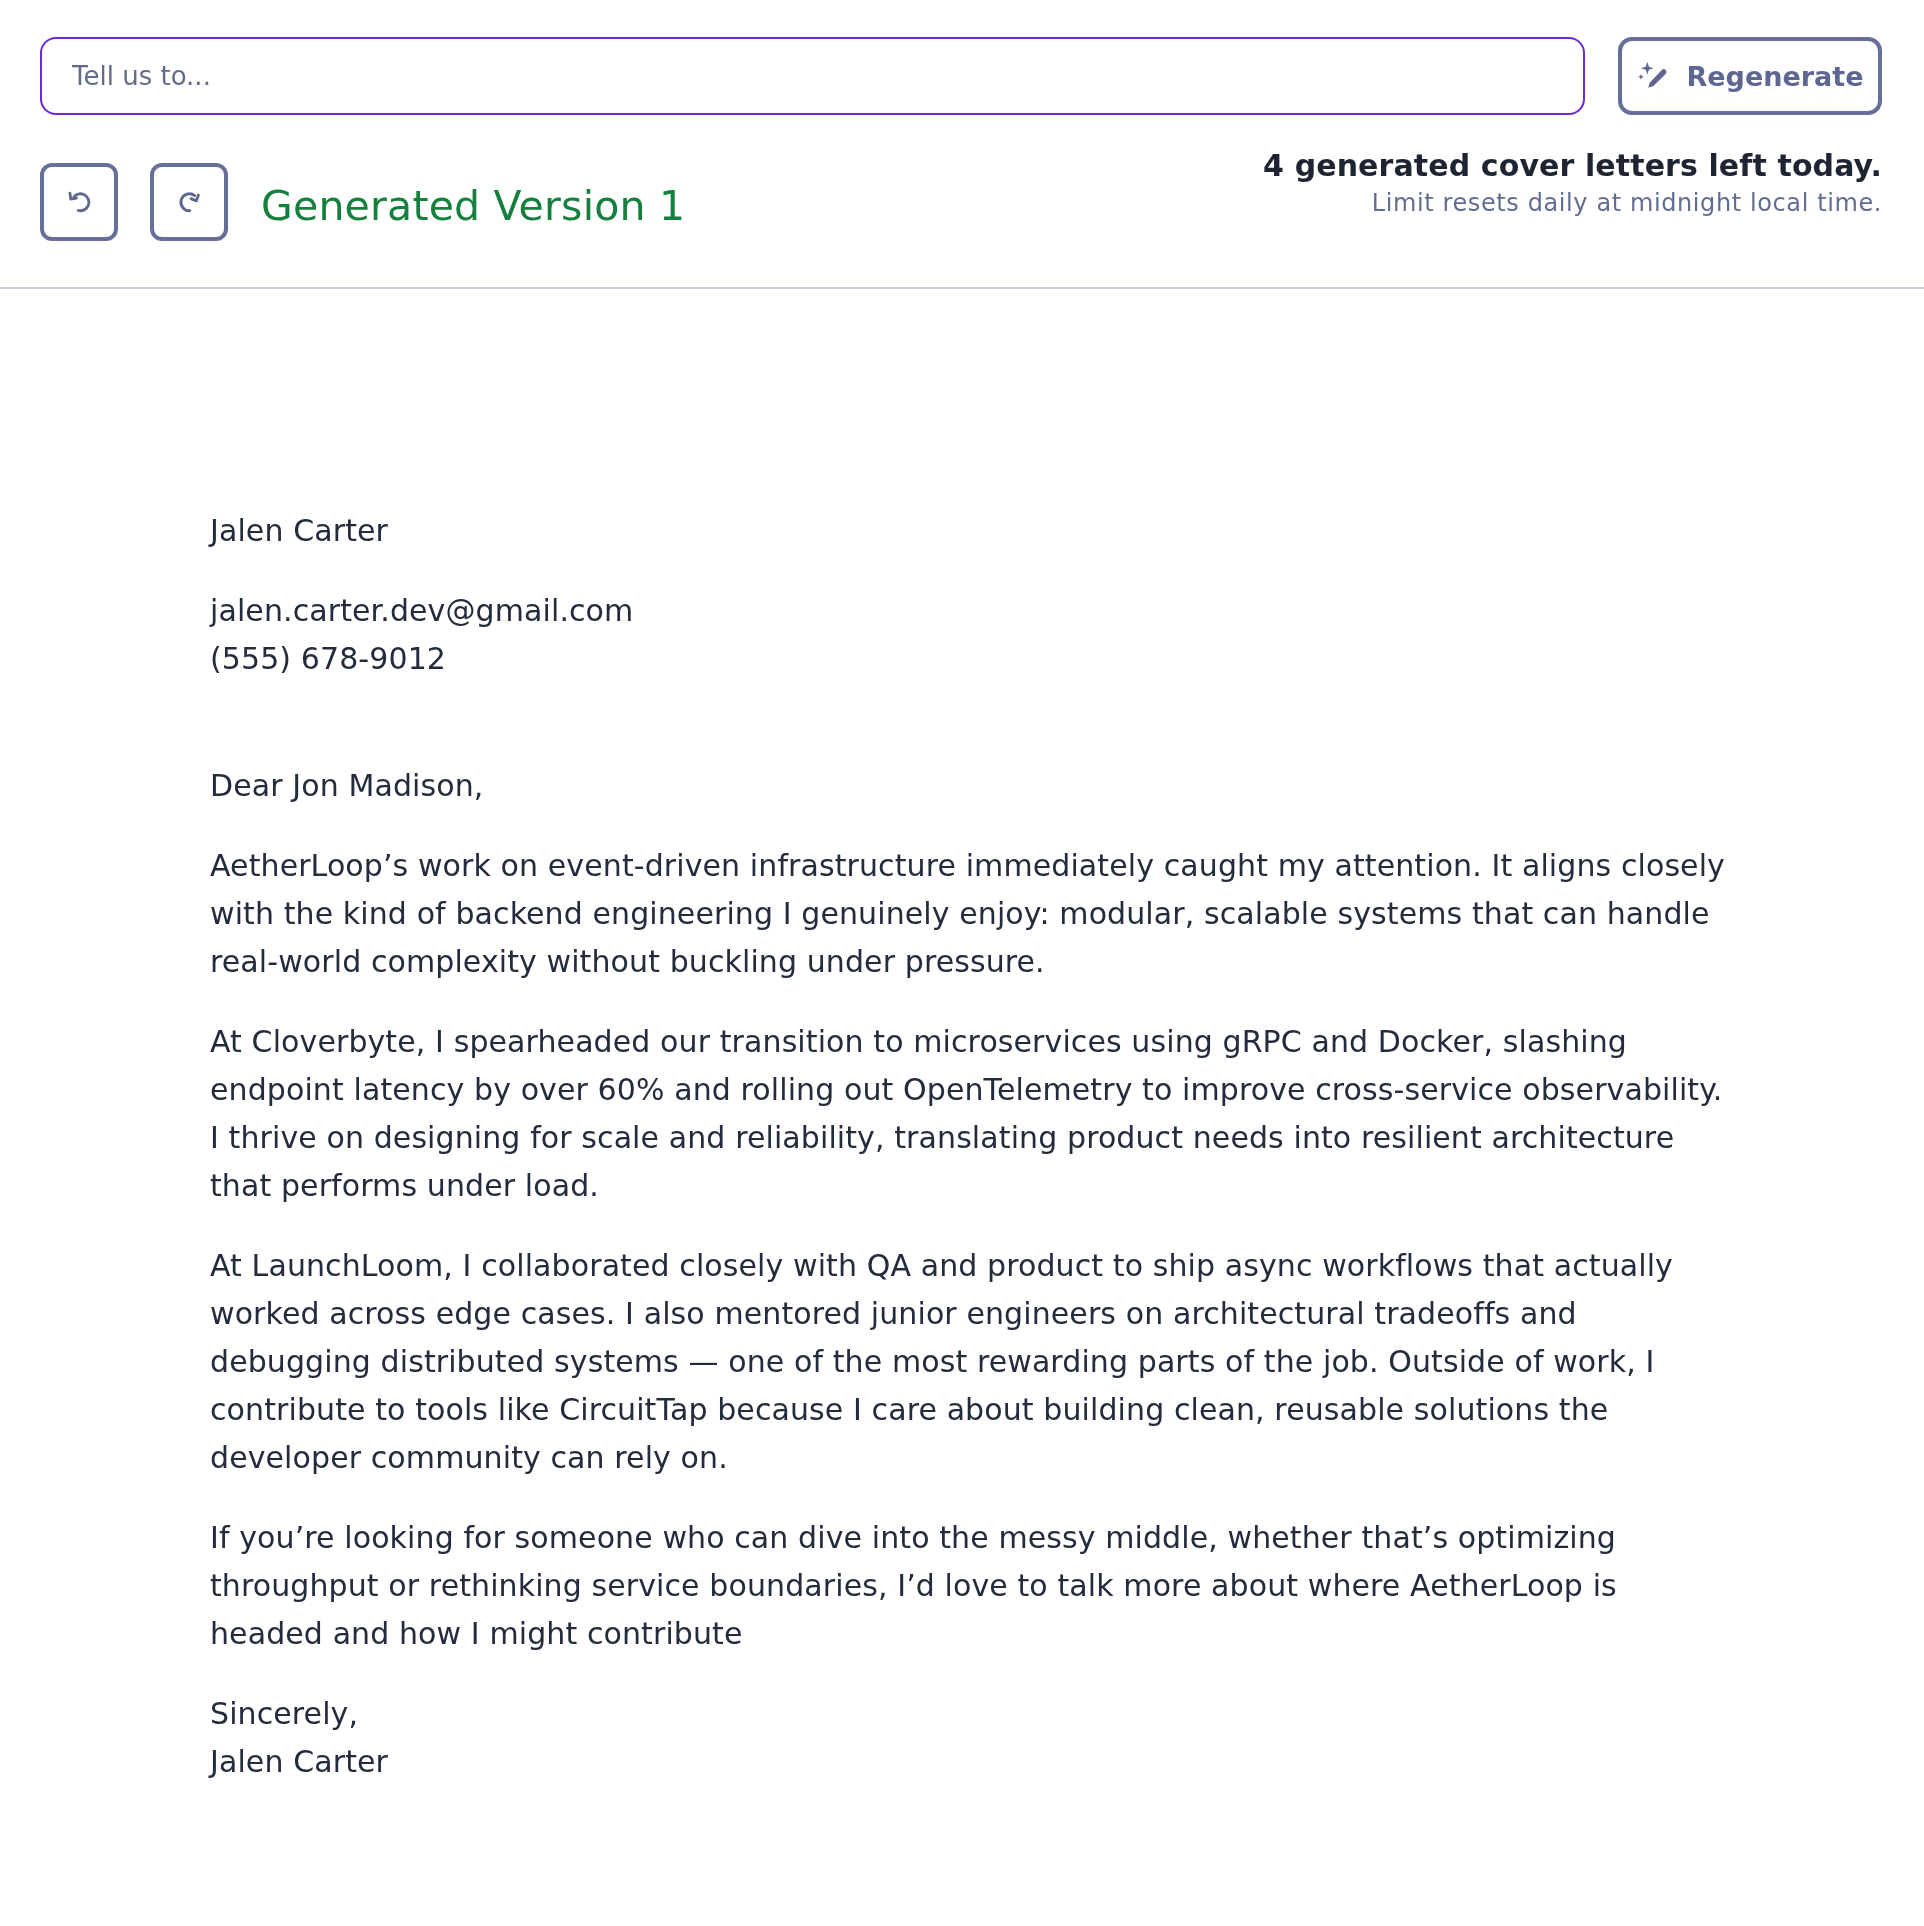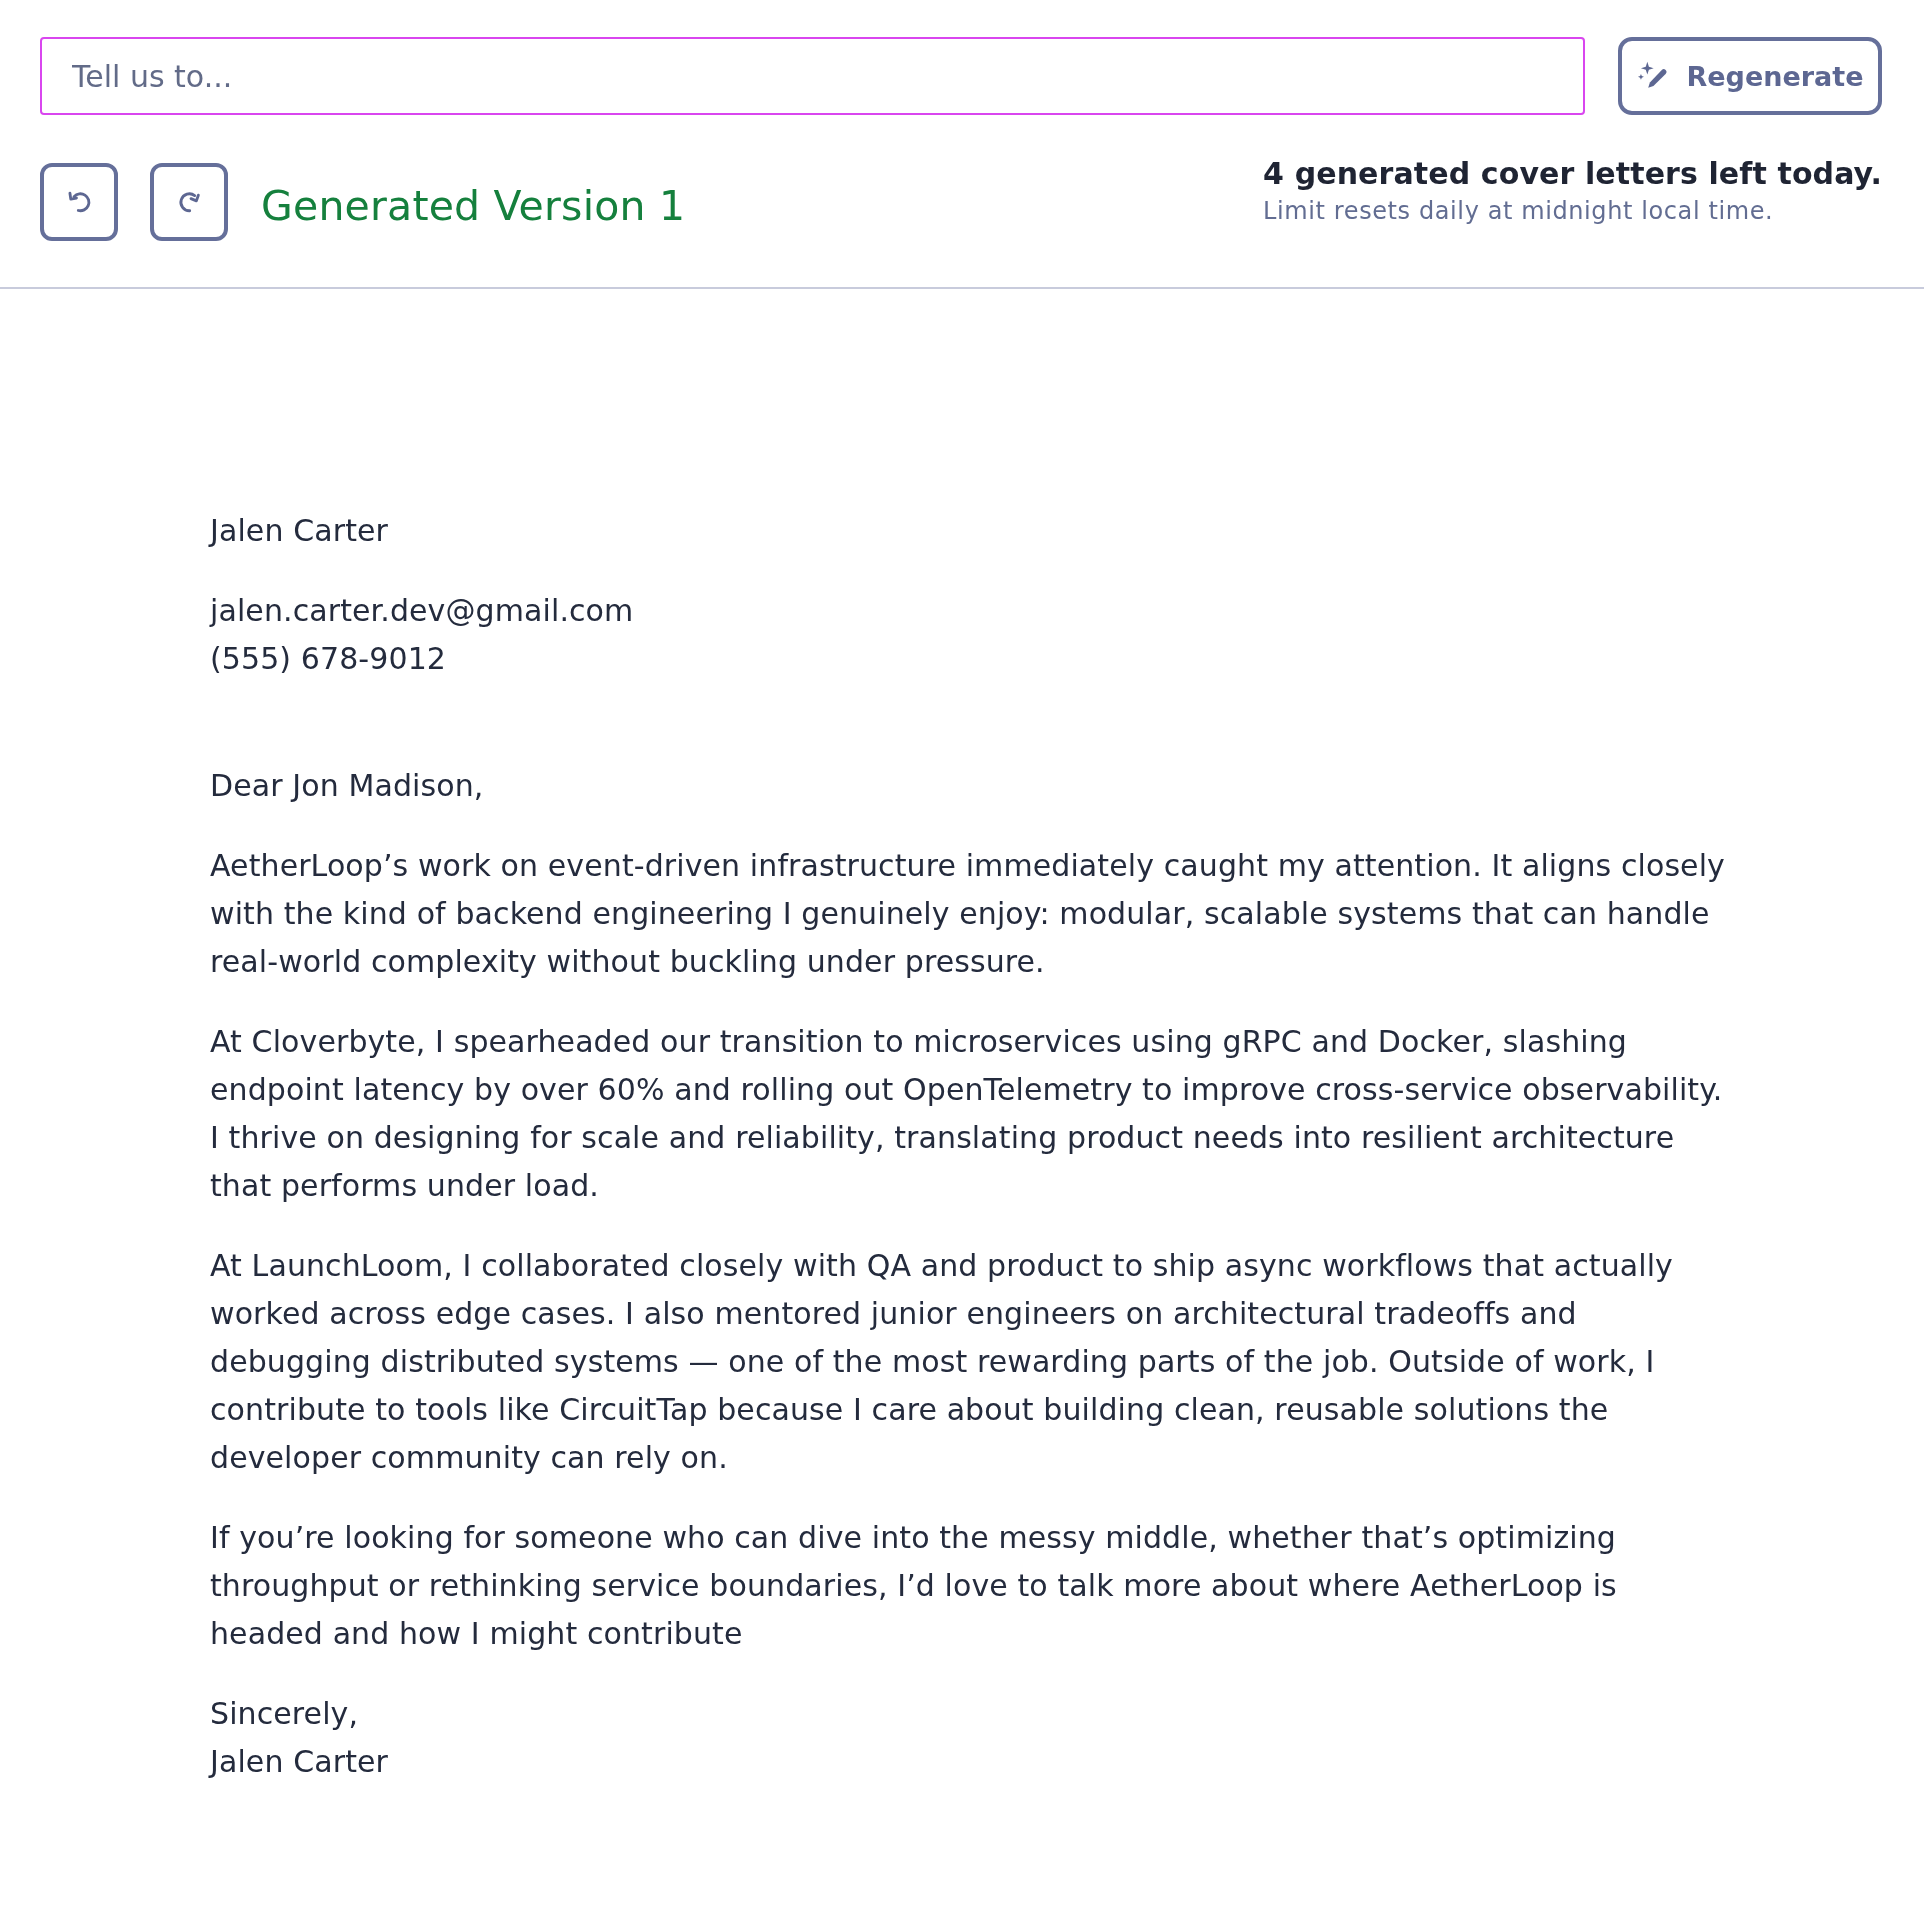--- a/index.html
+++ b/index.html
@@ -2,22 +2,22 @@
 <html><head>
 <meta charset="utf-8">
 <style>
   * { box-sizing: border-box; margin: 0; padding: 0; }
   html, body { width: 1925px; height: 1927px; background: #ffffff; overflow: hidden; }
   body { font-family: "DejaVu Sans", sans-serif; color: #242b3d; position: relative; }
 
   .top-bar { position: absolute; left: 0; top: 0; width: 1925px; height: 288px; }
   .prompt-input {
     position: absolute; left: 40px; top: 37px; width: 1545px; height: 78px;
-    border: 2px solid #d946ef; border-radius: 4px; background: #fff;
-    font-family: "DejaVu Sans", sans-serif; font-size: 30px; color: #242b3d;
+    border: 2px solid #6d28d9; border-radius: 16px; background: #fff;
+    font-family: "DejaVu Sans", sans-serif; font-size: 26px; color: #242b3d;
     padding: 0 30px; outline: none;
   }
   .prompt-input::placeholder { color: #626b88; }
 
   .regen-btn {
     position: absolute; left: 1618px; top: 37px; width: 264px; height: 78px;
     border: 4px solid #656f9a; border-radius: 14px; background: #fff;
     display: flex; align-items: center; justify-content: center; gap: 16px;
     color: #5d6792; font-family: "DejaVu Sans", sans-serif; font-size: 27px; font-weight: bold;
     cursor: pointer;
@@ -31,21 +31,21 @@
   }
   .icon-btn svg { width: 34px; height: 34px; }
   .undo-btn { left: 40px; }
   .redo-btn { left: 150px; }
 
   .version-label {
     position: absolute; left: 261px; top: 182px;
     font-size: 41px; color: #15803d; letter-spacing: 0.2px;
   }
 
-  .limit-box { position: absolute; right: 43px; top: 156px; text-align: left; }
+  .limit-box { position: absolute; right: 43px; top: 148px; text-align: right; }
   .limit-title { font-size: 30px; font-weight: bold; color: #1f2433; letter-spacing: 0.1px; }
   .limit-sub { font-size: 24px; color: #626d92; margin-top: 6px; letter-spacing: 0.6px; }
 
   .divider { position: absolute; left: 0; top: 287px; width: 1925px; height: 2px; background: #c8cbdc; }
 
   .letter {
     position: absolute; left: 210px; top: 507px; width: 1525px;
     font-size: 30px; line-height: 48px; color: #242b3d; letter-spacing: 0.1px;
   }
   .letter p { margin: 0; }

